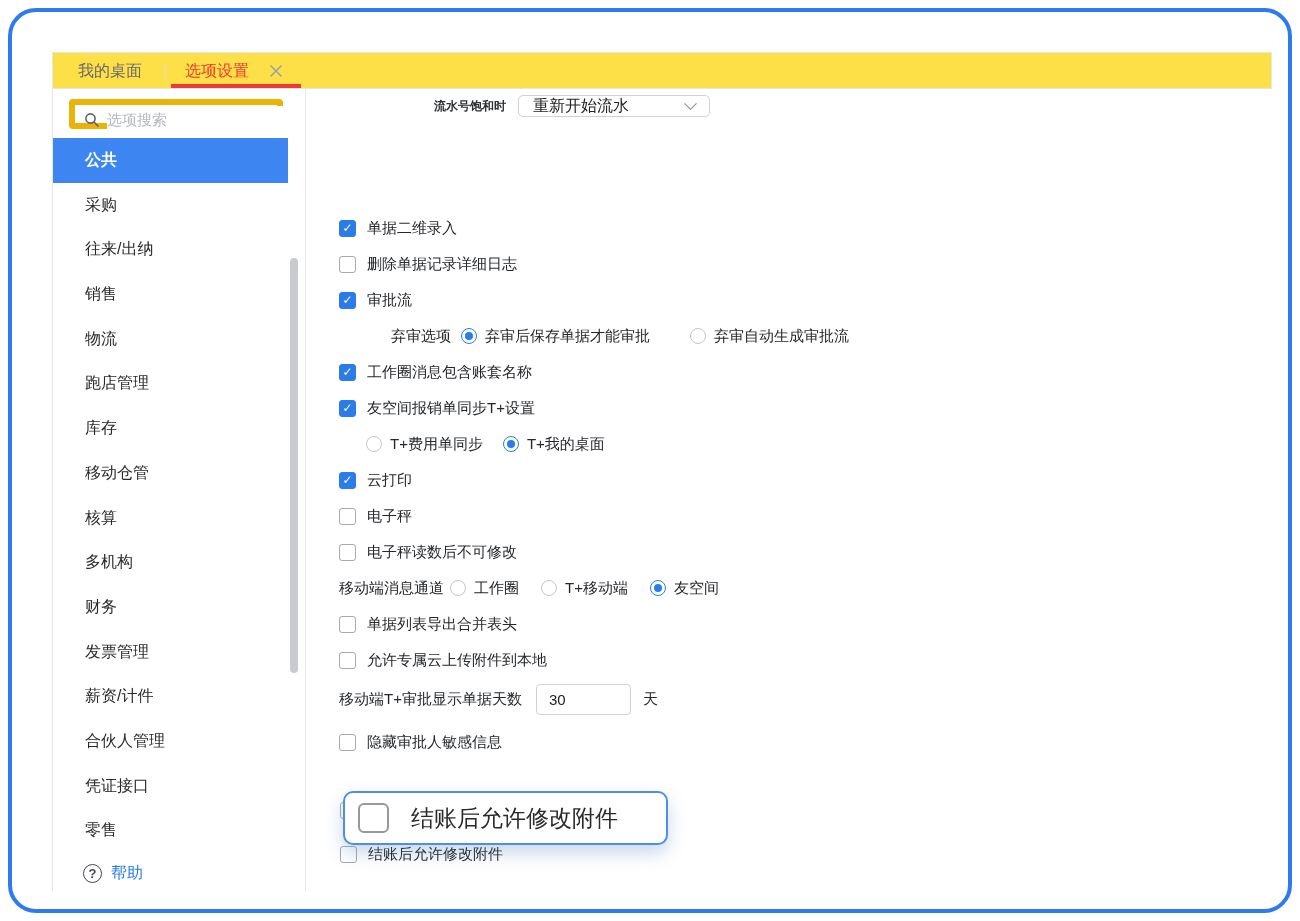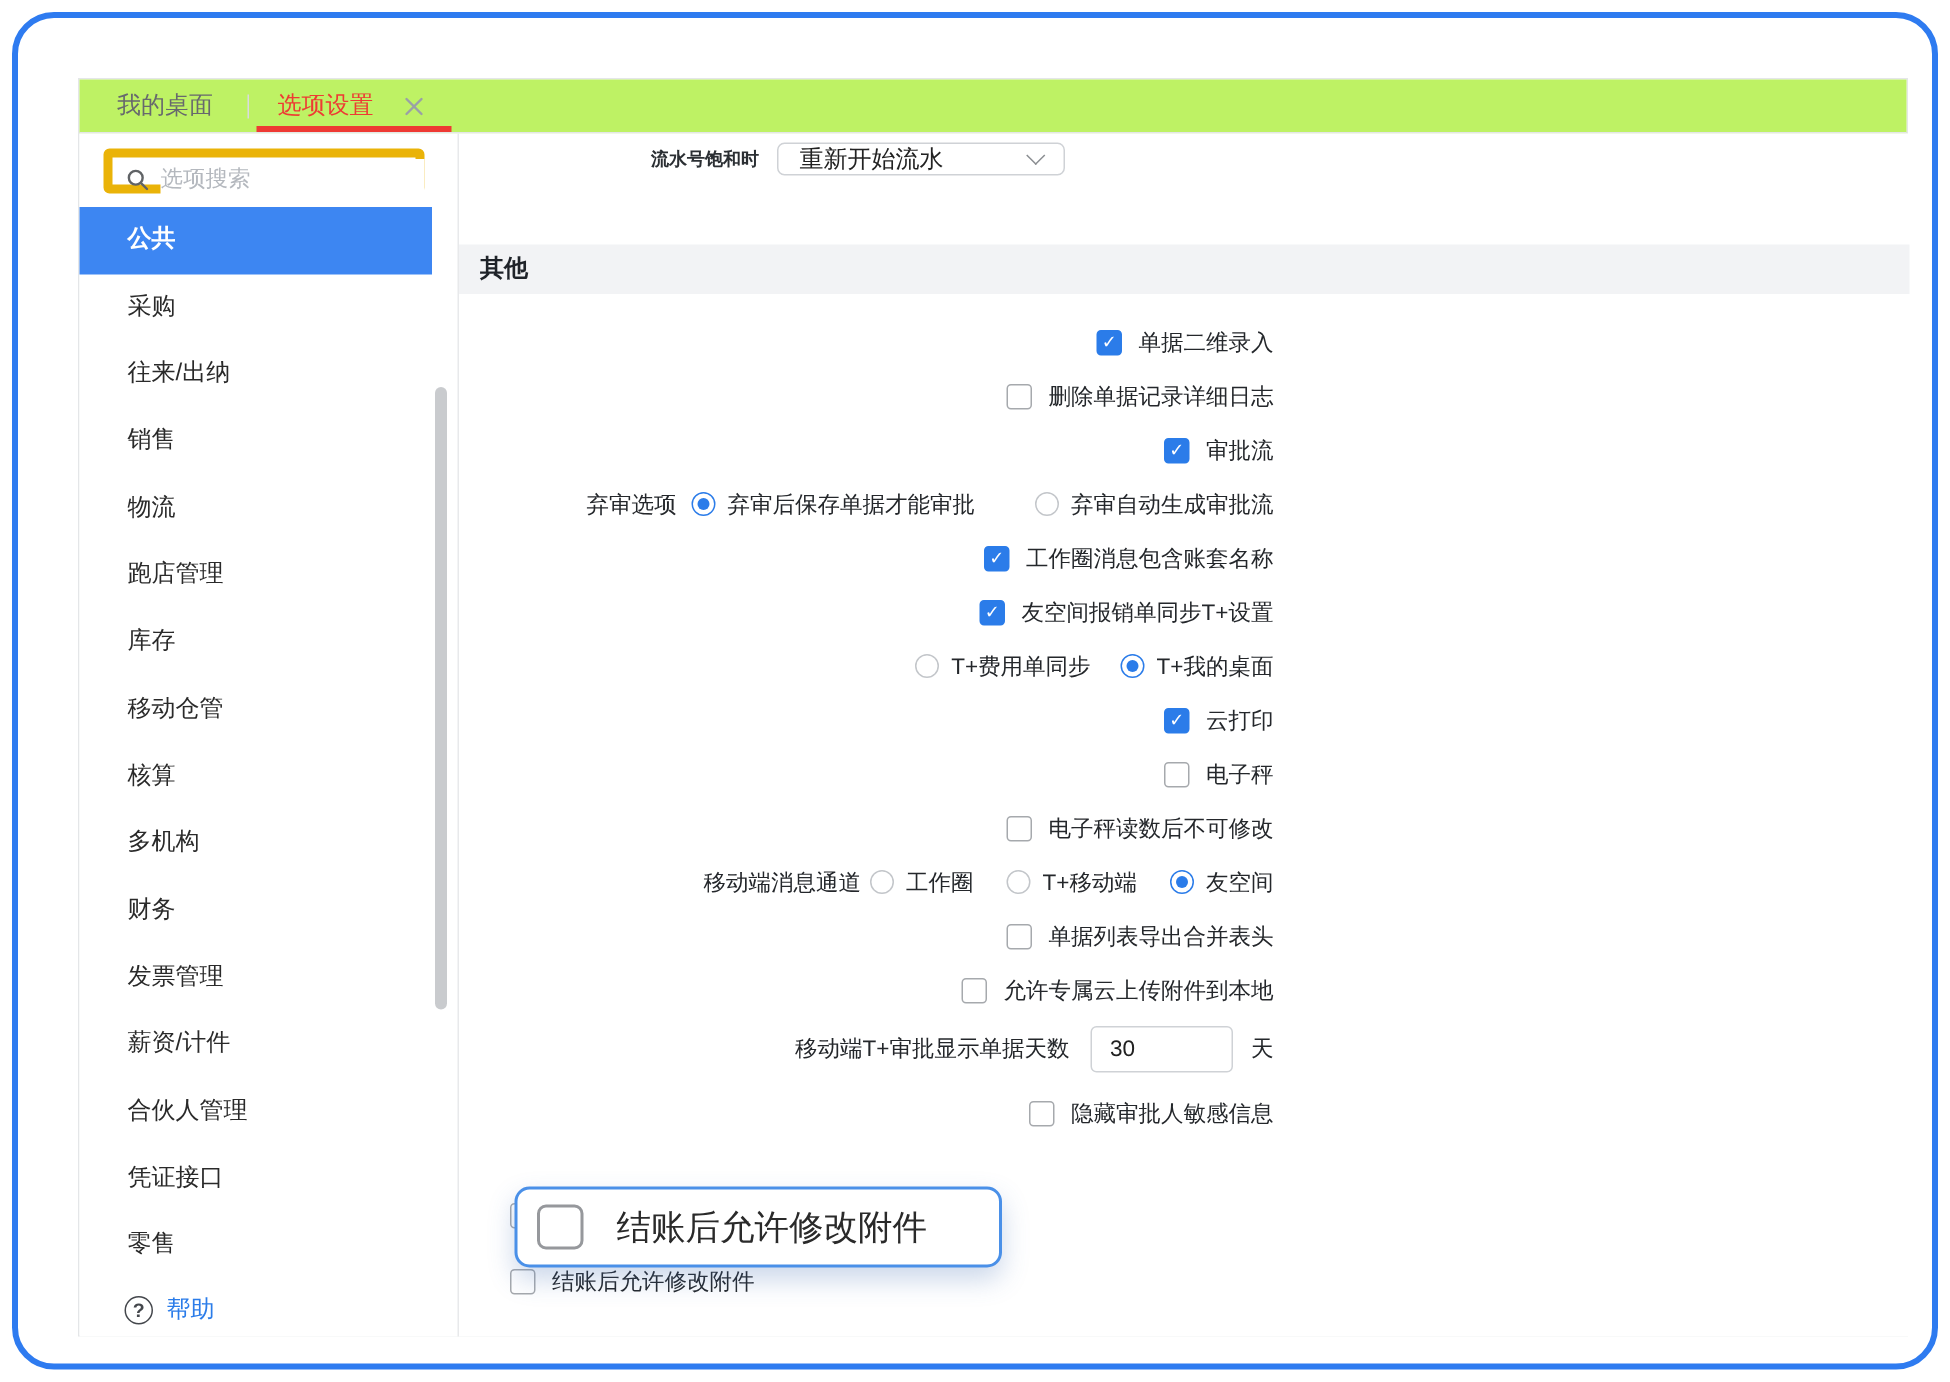--- a/index.html
+++ b/index.html
@@ -5,21 +5,21 @@
   * { margin:0; padding:0; box-sizing:border-box; }
   html,body { width:1300px; height:921px; background:#ffffff;
     font-family:"Liberation Sans","DejaVu Sans",sans-serif; color:#262626; }
   .frame { position:absolute; left:8px; top:8px; width:1284px; height:905px;
     border:4px solid #2e7bf0; border-radius:28px; background:#ffffff; }
   .panel { position:absolute; left:40px; top:40px; width:1220px; height:839px;
     background:#ffffff; border:1px solid #e4e6e8; }
 
   
   .tabbar { position:absolute; left:0; top:0; width:100%; height:36px;
-    background:#bef264; border-bottom:1px solid #e4e6e8; }
+    background:#fde047; border-bottom:1px solid #e4e6e8; }
   .tab { position:absolute; top:0; height:36px; line-height:36px; font-size:16px; cursor:default; }
   .tab-desktop { left:25px; color:#67696d; }
   .tab-settings { left:132px; color:#ee3a33; font-weight:500; }
   .tab-div { position:absolute; left:112px; top:10px; width:1px; height:16px; background:#d9dbde; }
   .tab-close { position:absolute; left:216px; top:11px; width:14px; height:14px; }
   .tab-underline { position:absolute; left:118px; bottom:0; width:130px; height:4px; background:#ee3a33; }
 
   
   .sidebar { position:absolute; left:0; top:36px; width:253px; height:802px;
     border-right:1px solid #e8e9eb; background:#fff; }
@@ -50,21 +50,21 @@
   .dropdown { margin-left:12px; width:192px; height:22px; border:1px solid #cfd2d6;
     border-radius:5px; background:#fff; display:flex; align-items:center;
     padding:0 14px; cursor:pointer; position:relative; }
   .dropdown .dval { font-size:16px; color:#222; flex:1; }
   .chev { width:9px; height:9px; border-right:1.5px solid #8a8d91; border-bottom:1.5px solid #8a8d91;
     transform:rotate(45deg) translate(-2px,-2px); }
   .band { position:absolute; left:0; top:74px; width:967px; height:33px; background:#f2f3f5;
     line-height:33px; padding-left:14px; font-size:16px; font-weight:600; color:#1f2329; }
 
   .rows { position:absolute; left:33px; top:121px; }
-  .row { height:36px; display:flex; align-items:center;justify-content:flex-end; }
+  .row { height:36px; display:flex; align-items:center; }
   .row.tall { height:42px; }
   .cb { width:17px; height:17px; border:1px solid #a6a9ad; border-radius:3px; background:#fff;
     flex:none; cursor:pointer; display:flex; align-items:center; justify-content:center; }
   .cb.checked { background:#2b7ce9; border-color:#2b7ce9; }
   .cb.checked::after { content:"\2713"; color:#fff; font-size:12px; font-weight:bold; line-height:1; }
   .lbl { font-size:15px; color:#24272b; margin-left:11px; white-space:nowrap; }
   .lbl.nofirst { margin-left:0; }
   .radio { width:16px; height:16px; border:1px solid #c3c6ca; border-radius:50%; background:#fff;
     flex:none; cursor:pointer; display:flex; align-items:center; justify-content:center; }
   .radio.sel { border:1.5px solid #2b7ce9; }
@@ -146,23 +146,20 @@
     <div class="content">
 
       <div class="serial-row">
         <span class="serial-label">流水号饱和时</span>
         <div class="dropdown">
           <span class="dval">重新开始流水</span>
           <span class="chev"></span>
         </div>
       </div>
 
-      <div class="band">
-        <span>其他</span>
-      </div>
 
       <div class="rows">
         <div class="row">
           <span class="cb checked"></span>
           <span class="lbl">单据二维录入</span>
         </div>
         <div class="row">
           <span class="cb"></span>
           <span class="lbl">删除单据记录详细日志</span>
         </div>

